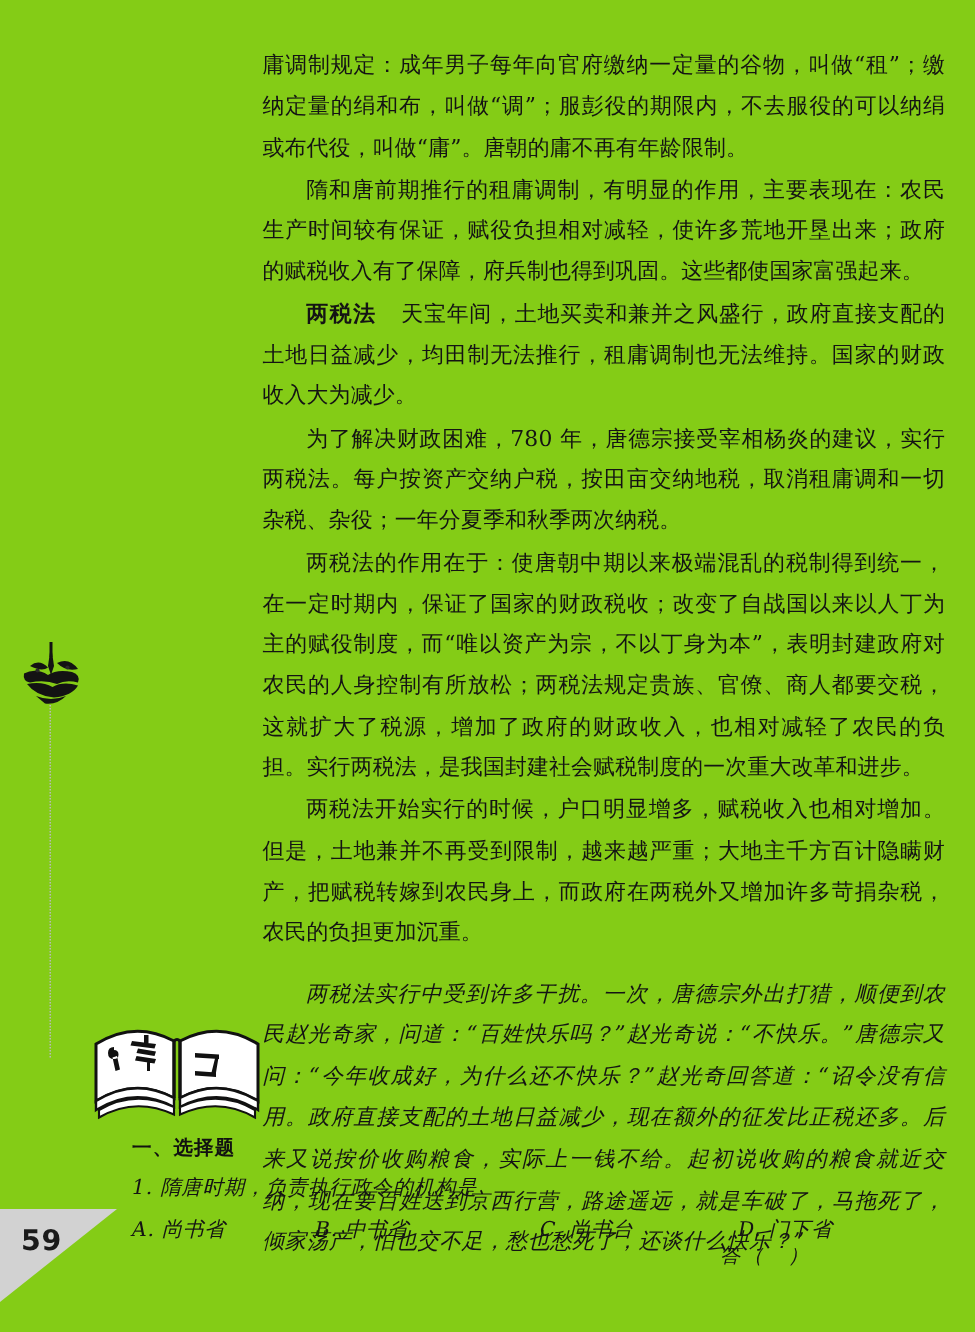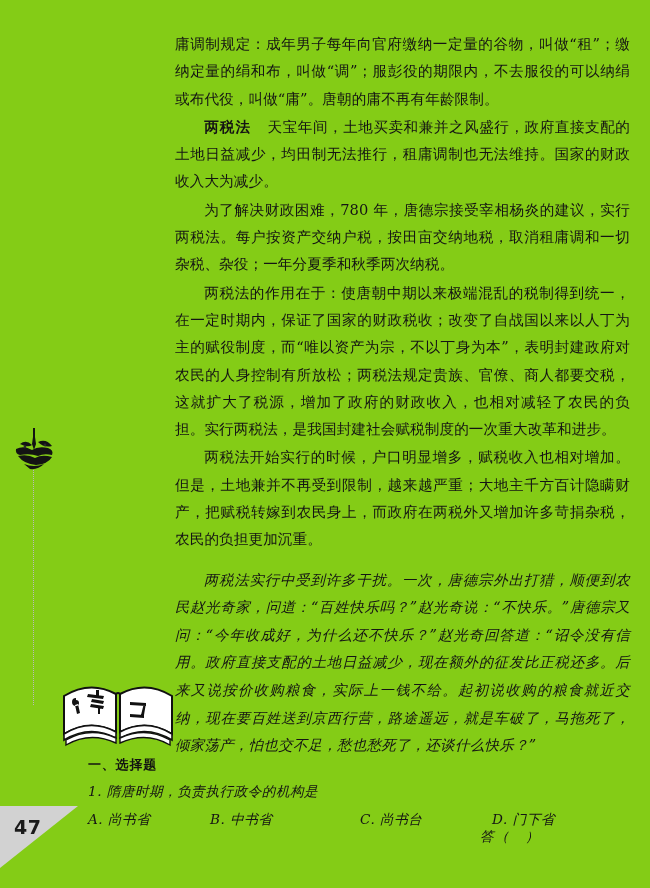--- a/index.html
+++ b/index.html
@@ -165,20 +165,21 @@
 </style>
 </head>
 <body>
 
 <div id="page">
 
   <div class="text-col">
 
     <p class="para">庸调制规定：成年男子每年向官府缴纳一定量的谷物，叫做“租”；缴纳定量的绢和布，叫做“调”；服彭役的期限内，不去服役的可以纳绢或布代役，叫做“庸”。唐朝的庸不再有年龄限制。</p>
 
+    <p class="para indent">隋和唐前期推行的租庸调制，有明显的作用，主要表现在：农民生产时间较有保证，赋役负担相对减轻，使许多荒地开垦出来；政府的赋税收入有了保障，府兵制也得到巩固。这些都使国家富强起来。</p>
 
     <p class="para indent"><span class="term">两税法</span><span class="term-gap"></span><span>天宝年间，土地买卖和兼并之风盛行，政府直接支配的土地日益减少，均田制无法推行，租庸调制也无法维持。国家的财政收入大为减少。</span></p>
 
     <p class="para indent">为了解决财政困难，780 年，唐德宗接受宰相杨炎的建议，实行两税法。每户按资产交纳户税，按田亩交纳地税，取消租庸调和一切杂税、杂役；一年分夏季和秋季两次纳税。</p>
 
     <p class="para indent">两税法的作用在于：使唐朝中期以来极端混乱的税制得到统一，在一定时期内，保证了国家的财政税收；改变了自战国以来以人丁为主的赋役制度，而“唯以资产为宗，不以丁身为本”，表明封建政府对农民的人身控制有所放松；两税法规定贵族、官僚、商人都要交税，这就扩大了税源，增加了政府的财政收入，也相对减轻了农民的负担。实行两税法，是我国封建社会赋税制度的一次重大改革和进步。</p>
 
     <p class="para indent">两税法开始实行的时候，户口明显增多，赋税收入也相对增加。但是，土地兼并不再受到限制，越来越严重；大地主千方百计隐瞒财产，把赋税转嫁到农民身上，而政府在两税外又增加许多苛捐杂税，农民的负担更加沉重。</p>
 
     <p class="kai">两税法实行中受到许多干扰。一次，唐德宗外出打猎，顺便到农民赵光奇家，问道：“百姓快乐吗？”赵光奇说：“不快乐。”唐德宗又问：“今年收成好，为什么还不快乐？”赵光奇回答道：“诏令没有信用。政府直接支配的土地日益减少，现在额外的征发比正税还多。后来又说按价收购粮食，实际上一钱不给。起初说收购的粮食就近交纳，现在要百姓送到京西行营，路途遥远，就是车破了，马拖死了，倾家荡产，怕也交不足，愁也愁死了，还谈什么快乐？”</p>
@@ -246,16 +247,16 @@
       <span class="opt opt-b"><span>B.</span>&nbsp;<span>中书省</span></span>
       <span class="opt opt-c"><span>C.</span>&nbsp;<span>尚书台</span></span>
       <span class="opt opt-d"><span>D.</span>&nbsp;<span>门下省</span></span>
     </div>
   </div>
 
   <div class="ex-answer">答（　）</div>
 
   <div id="page-corner">
     <div class="tri"></div>
-    <div id="page-number">47</div>
+    <div id="page-number">59</div>
   </div>
 
 </div>
 
 </body></html>

